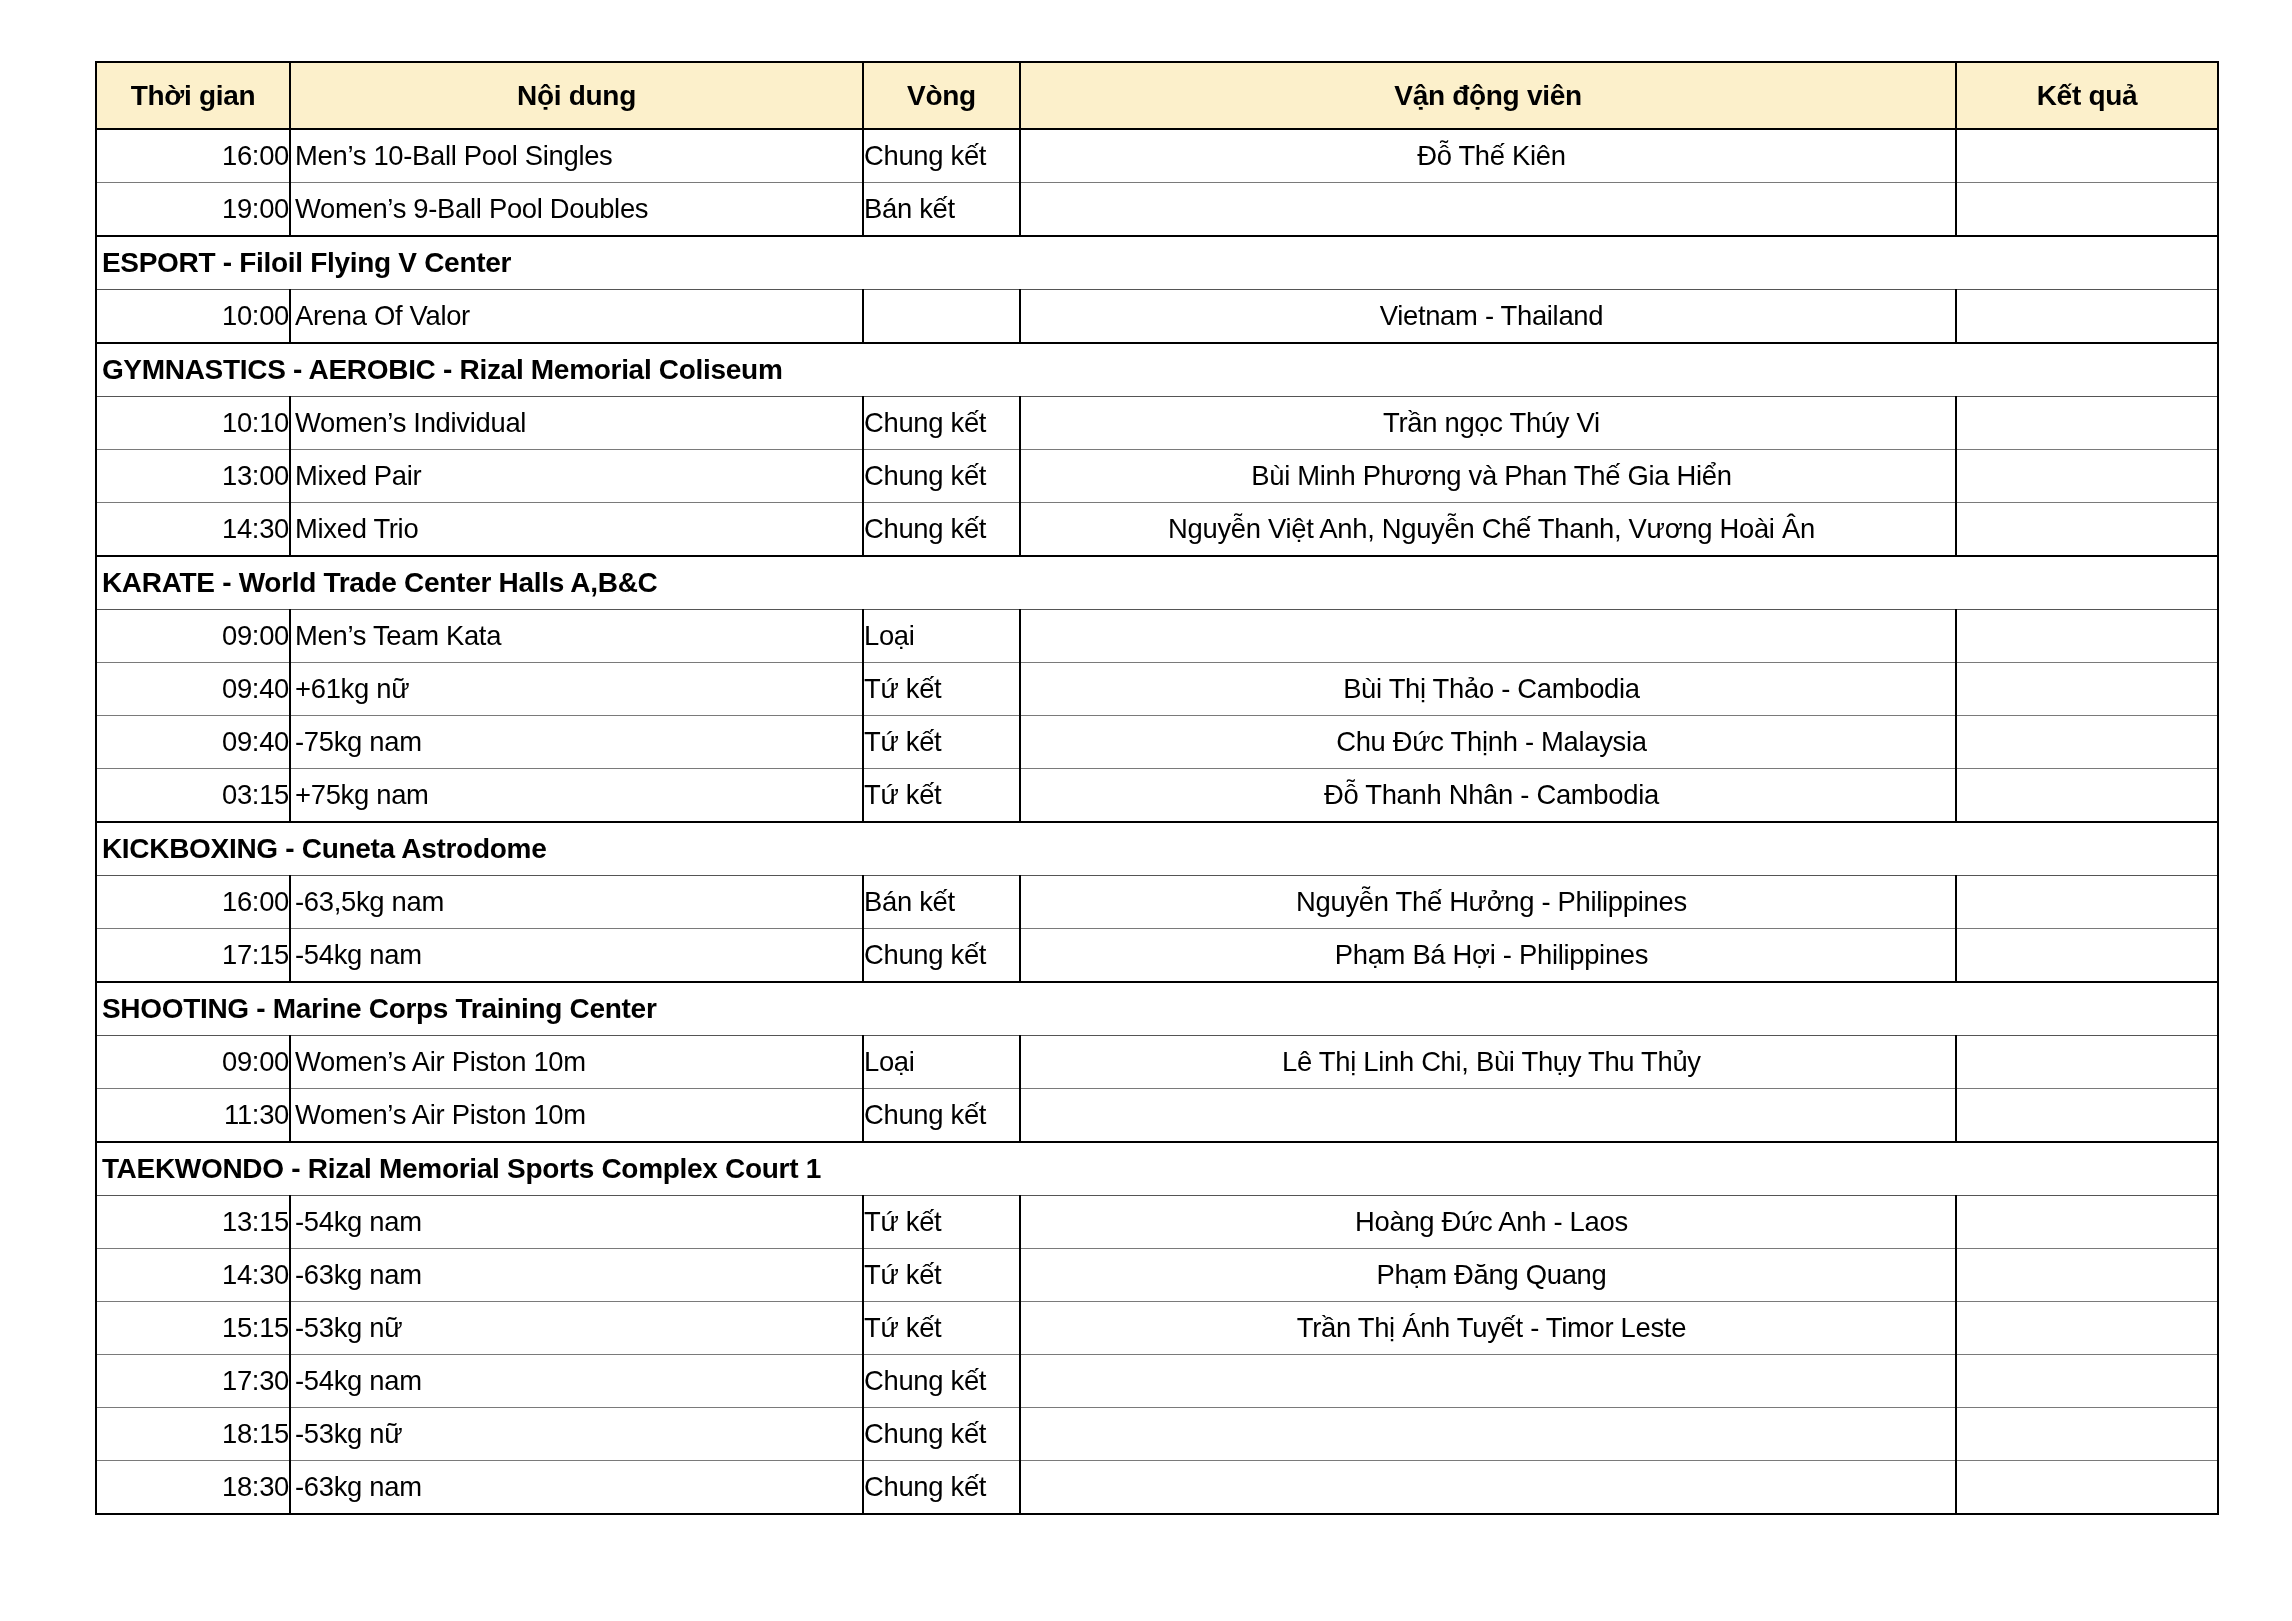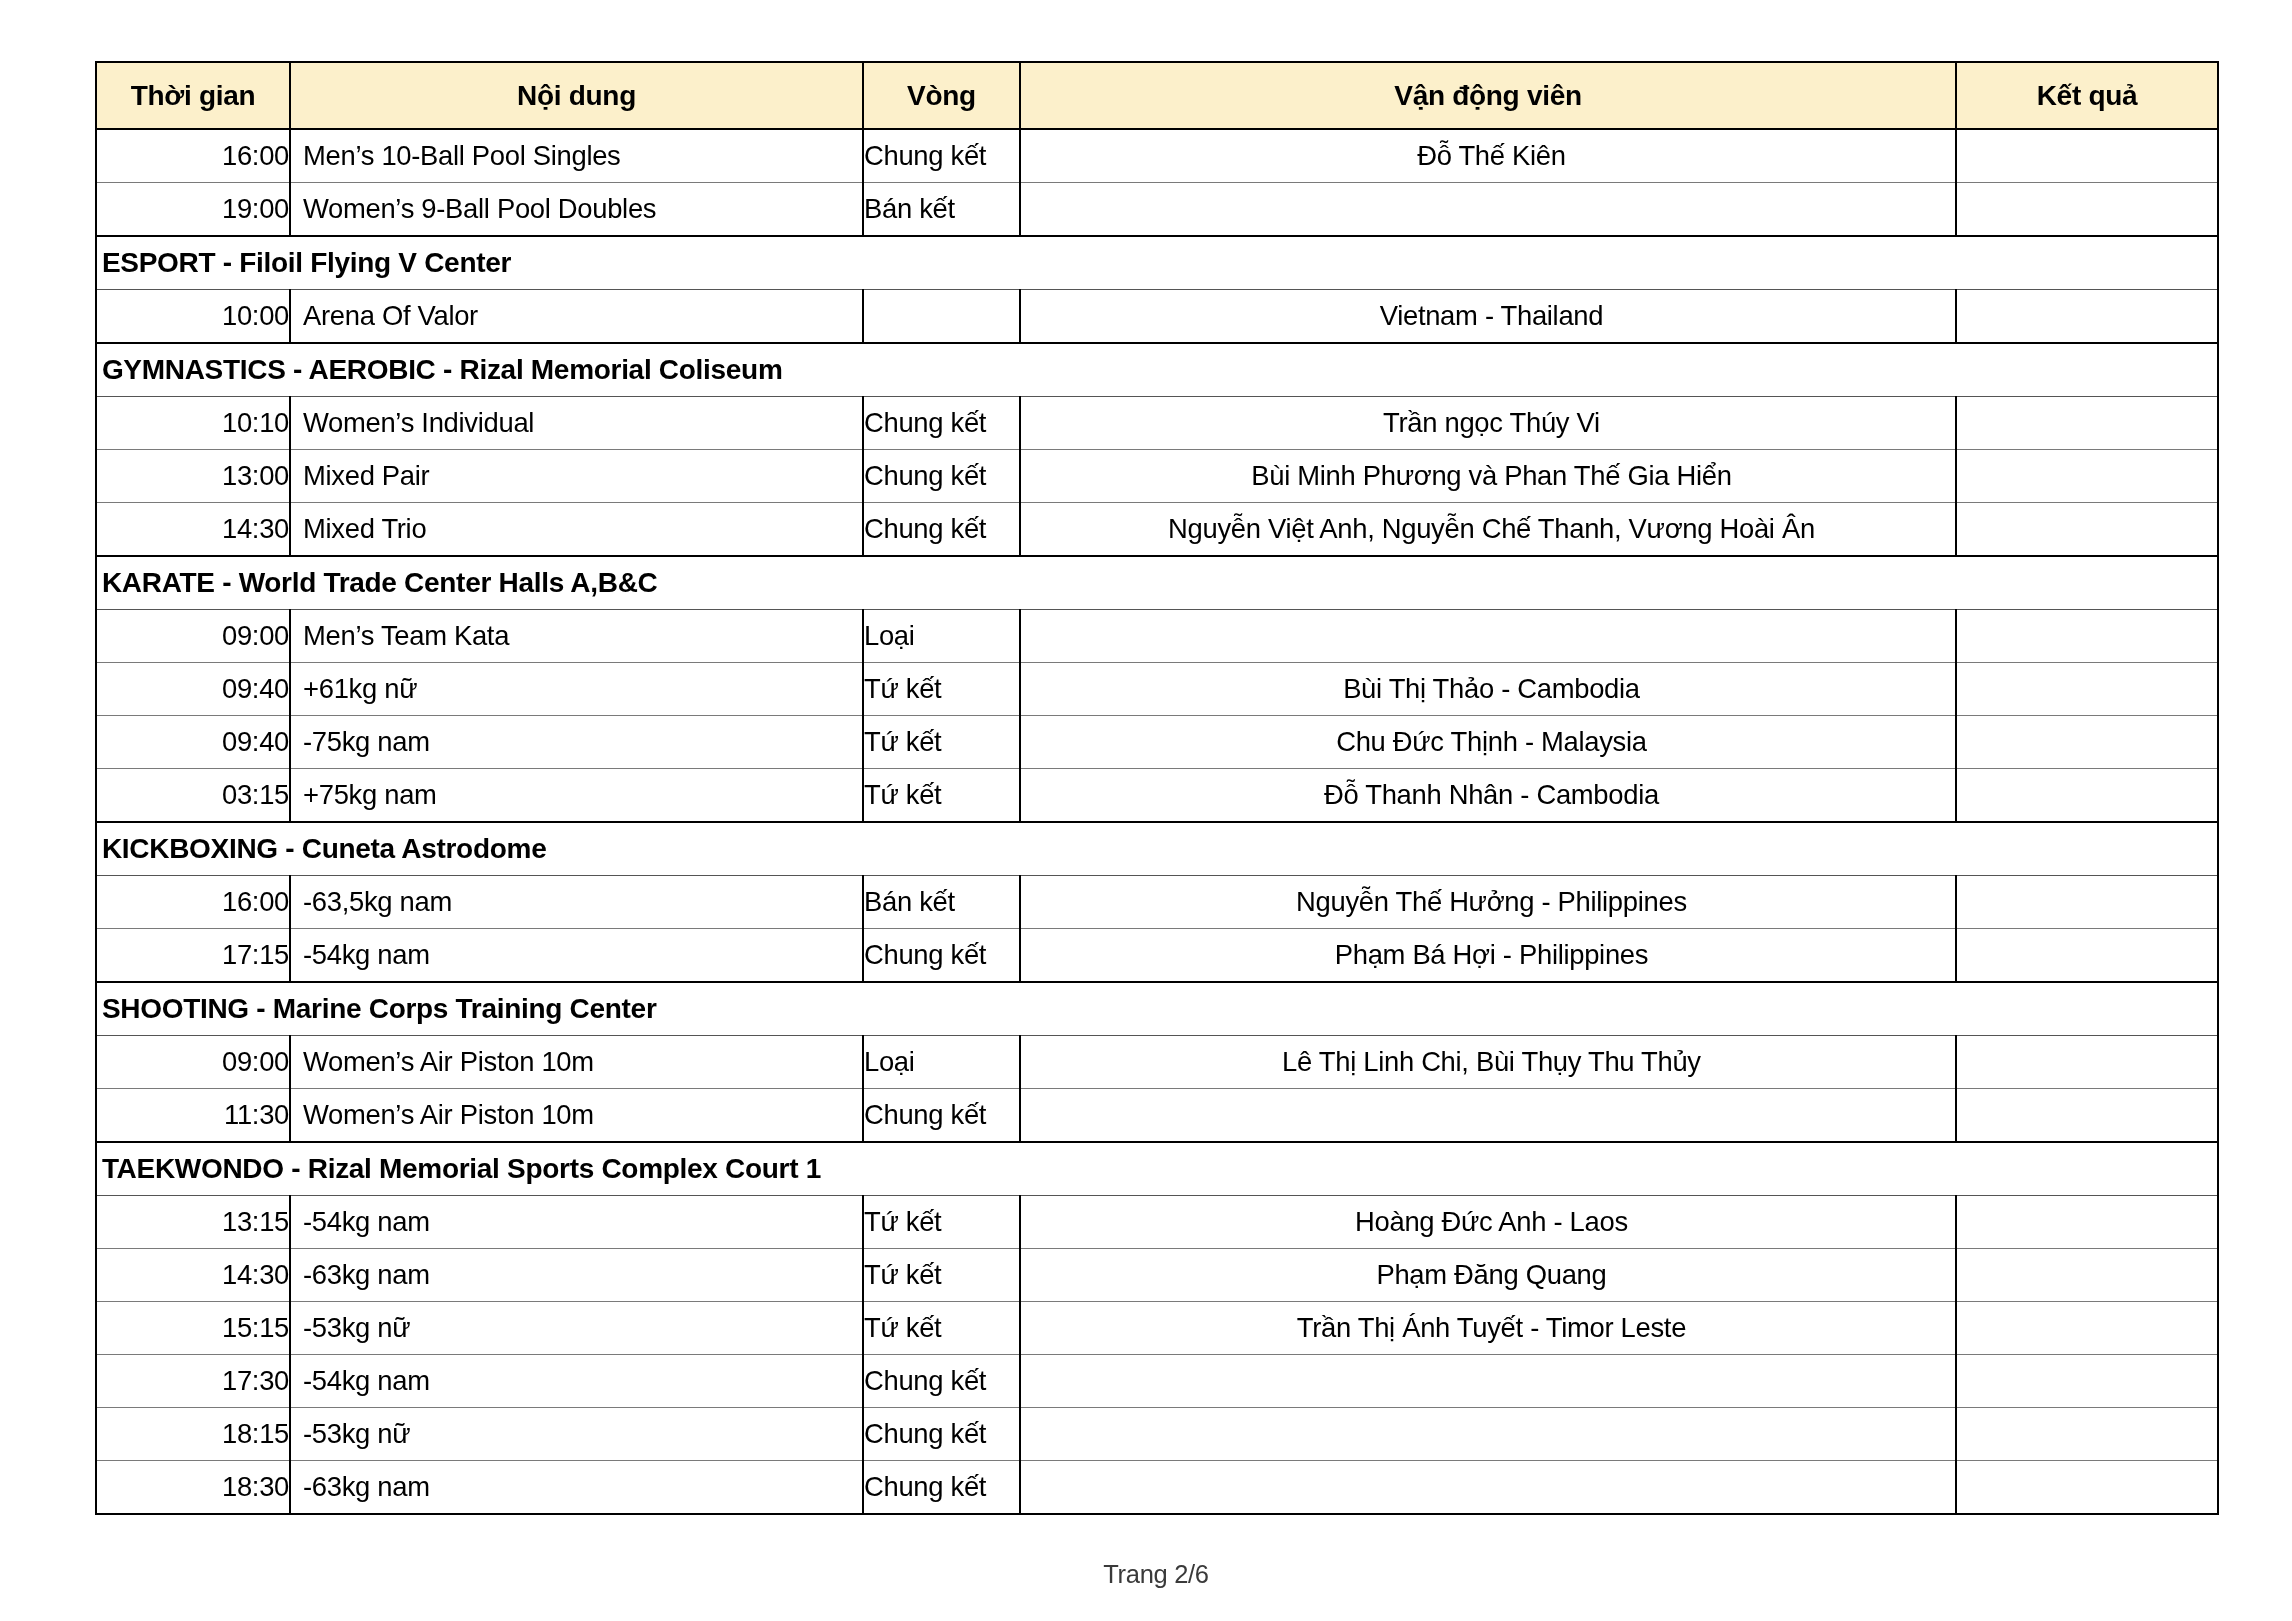--- a/index.html
+++ b/index.html
@@ -55,21 +55,21 @@
     padding: 0;
     white-space: nowrap;
     overflow: hidden;
   }
   tr.event-row td {
     border-left: 2px solid #000000;
     border-right: 2px solid #000000;
     border-top: 1px solid #7a7a7a;
   }
   td.cell-time    { text-align: right; }
-  td.cell-content { text-align: left; padding-left: 12px; }
+  td.cell-content { text-align: left; padding-left: 4px; }
   td.cell-round   { text-align: left; }
   td.cell-athlete { text-align: center; padding-left: 6.9px; }
   td.cell-result  { text-align: left; }
 
   tr.section-row td {
     border-top: 2.9px solid #000000;
     border-bottom: 1px solid #555555;
     font-weight: bold;
     font-size: 28px;
     text-align: left;
@@ -290,16 +290,15 @@
     <tr class="event-row">
       <td class="cell-time">18:30</td>
       <td class="cell-content">-63kg nam</td>
       <td class="cell-round">Chung kết</td>
       <td class="cell-athlete"></td>
       <td class="cell-result"></td>
     </tr>
   </tbody>
   </table>
 
-  <div class="footer">Trang 2/6</div>
 
 </div>
 
 
 </body></html>

